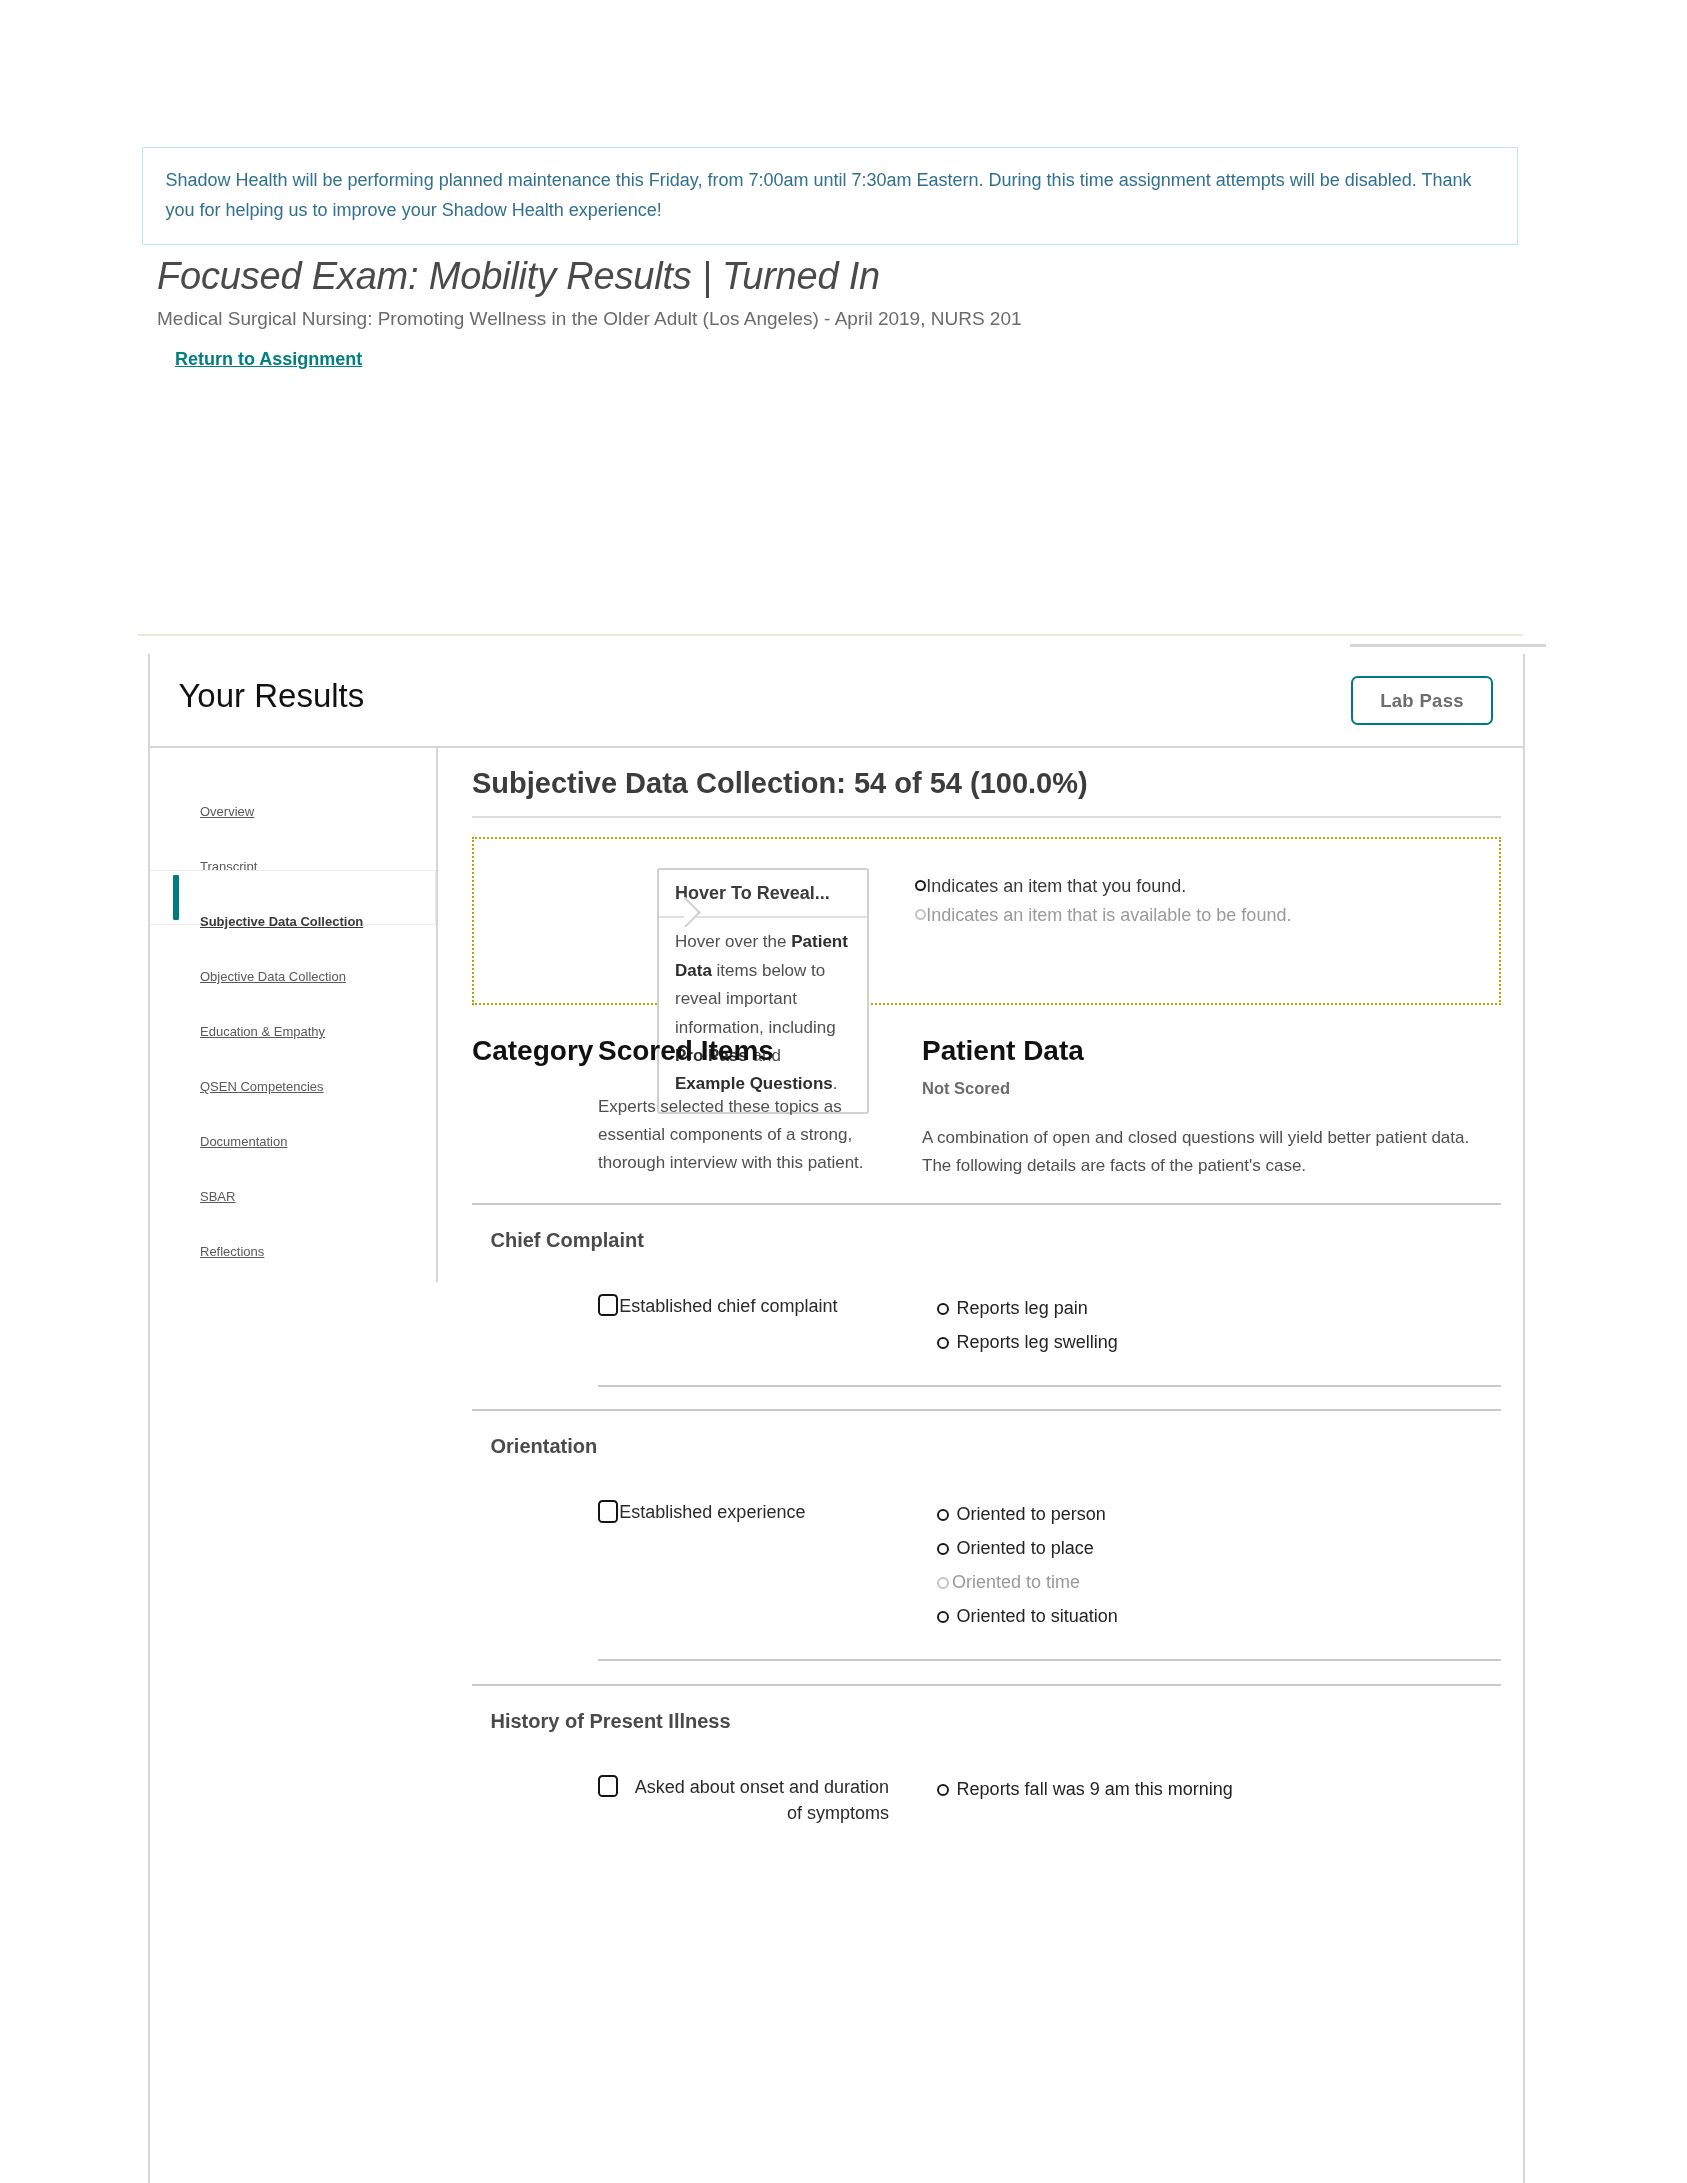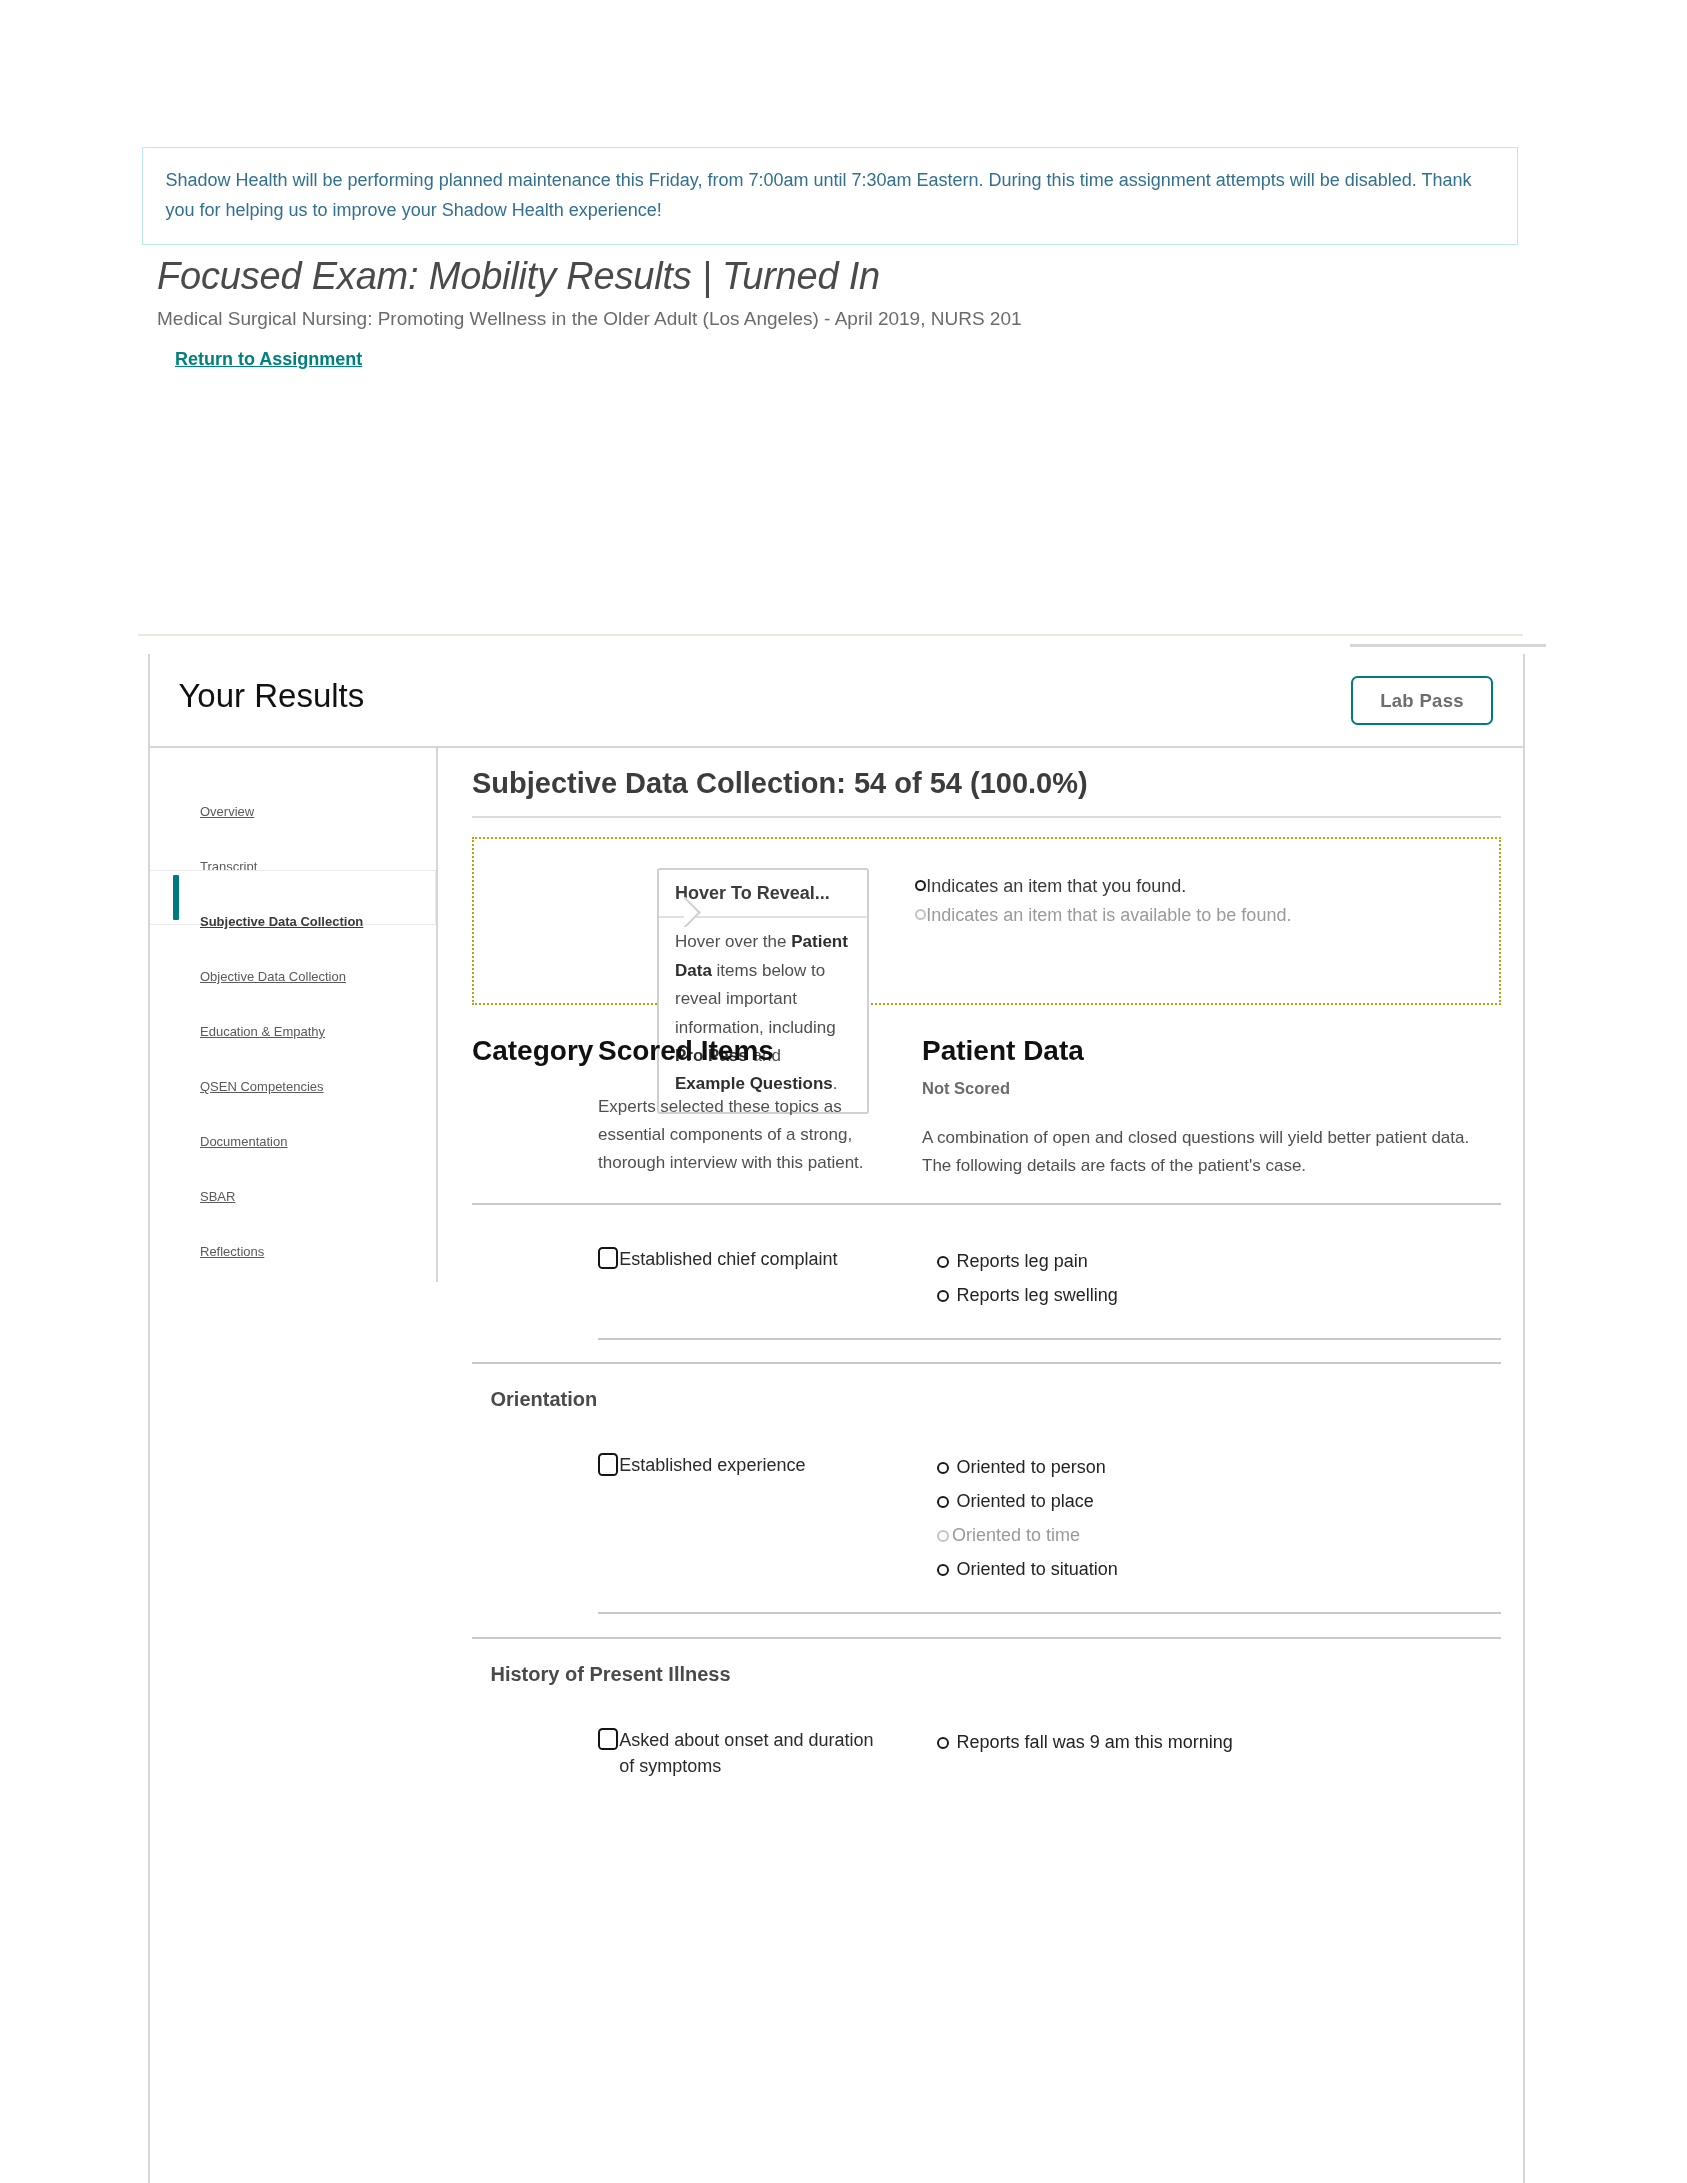--- a/index.html
+++ b/index.html
@@ -336,21 +336,21 @@
     font-size: 20px;
     font-weight: bold;
     color: #4a4a4a;
   }
   .data-row {
     display: flex;
     margin-top: 41px;
     padding-bottom: 28px;
   }
   .cell-category { width: 126px; flex: 0 0 126px; }
-  .cell-scored   { width: 324px; flex: 0 0 324px; padding-right: 33px; box-sizing: border-box; }
+  .cell-scored   { width: 324px; flex: 0 0 324px; padding-right: 33px; box-sizing: border-box; text-align: right; }
   .cell-patient  { flex: 1 1 auto; padding-left: 14.6px; box-sizing: border-box; }
 
   .scored-item {
     position: relative;
     display: flex;
     align-items: flex-start;
     font-size: 18px;
     line-height: 26.5px;
     color: #2a2a2a;
   }
@@ -490,20 +490,21 @@
           <div class="col-patient">
             <div class="col-title">Patient Data</div>
             <div class="col-subtitle">Not Scored</div>
             <div class="col-desc">A combination of open and closed questions will yield better patient data. The following details are facts of the patient's case.</div>
           </div>
         </div>
 
         <div id="sections-list">
             <div class="data-section">
               <div class="section-rule"></div>
+              <div class="data-section-title">Chief Complaint</div>
               <div class="data-row">
                 <div class="cell-category"></div>
                 <div class="cell-scored">
                   <div class="scored-item">
                     <span class="checkbox"></span>
                     <span class="scored-label">Established chief complaint</span>
                   </div>
                 </div>
                 <div class="cell-patient">
                   <div class="patient-item">

